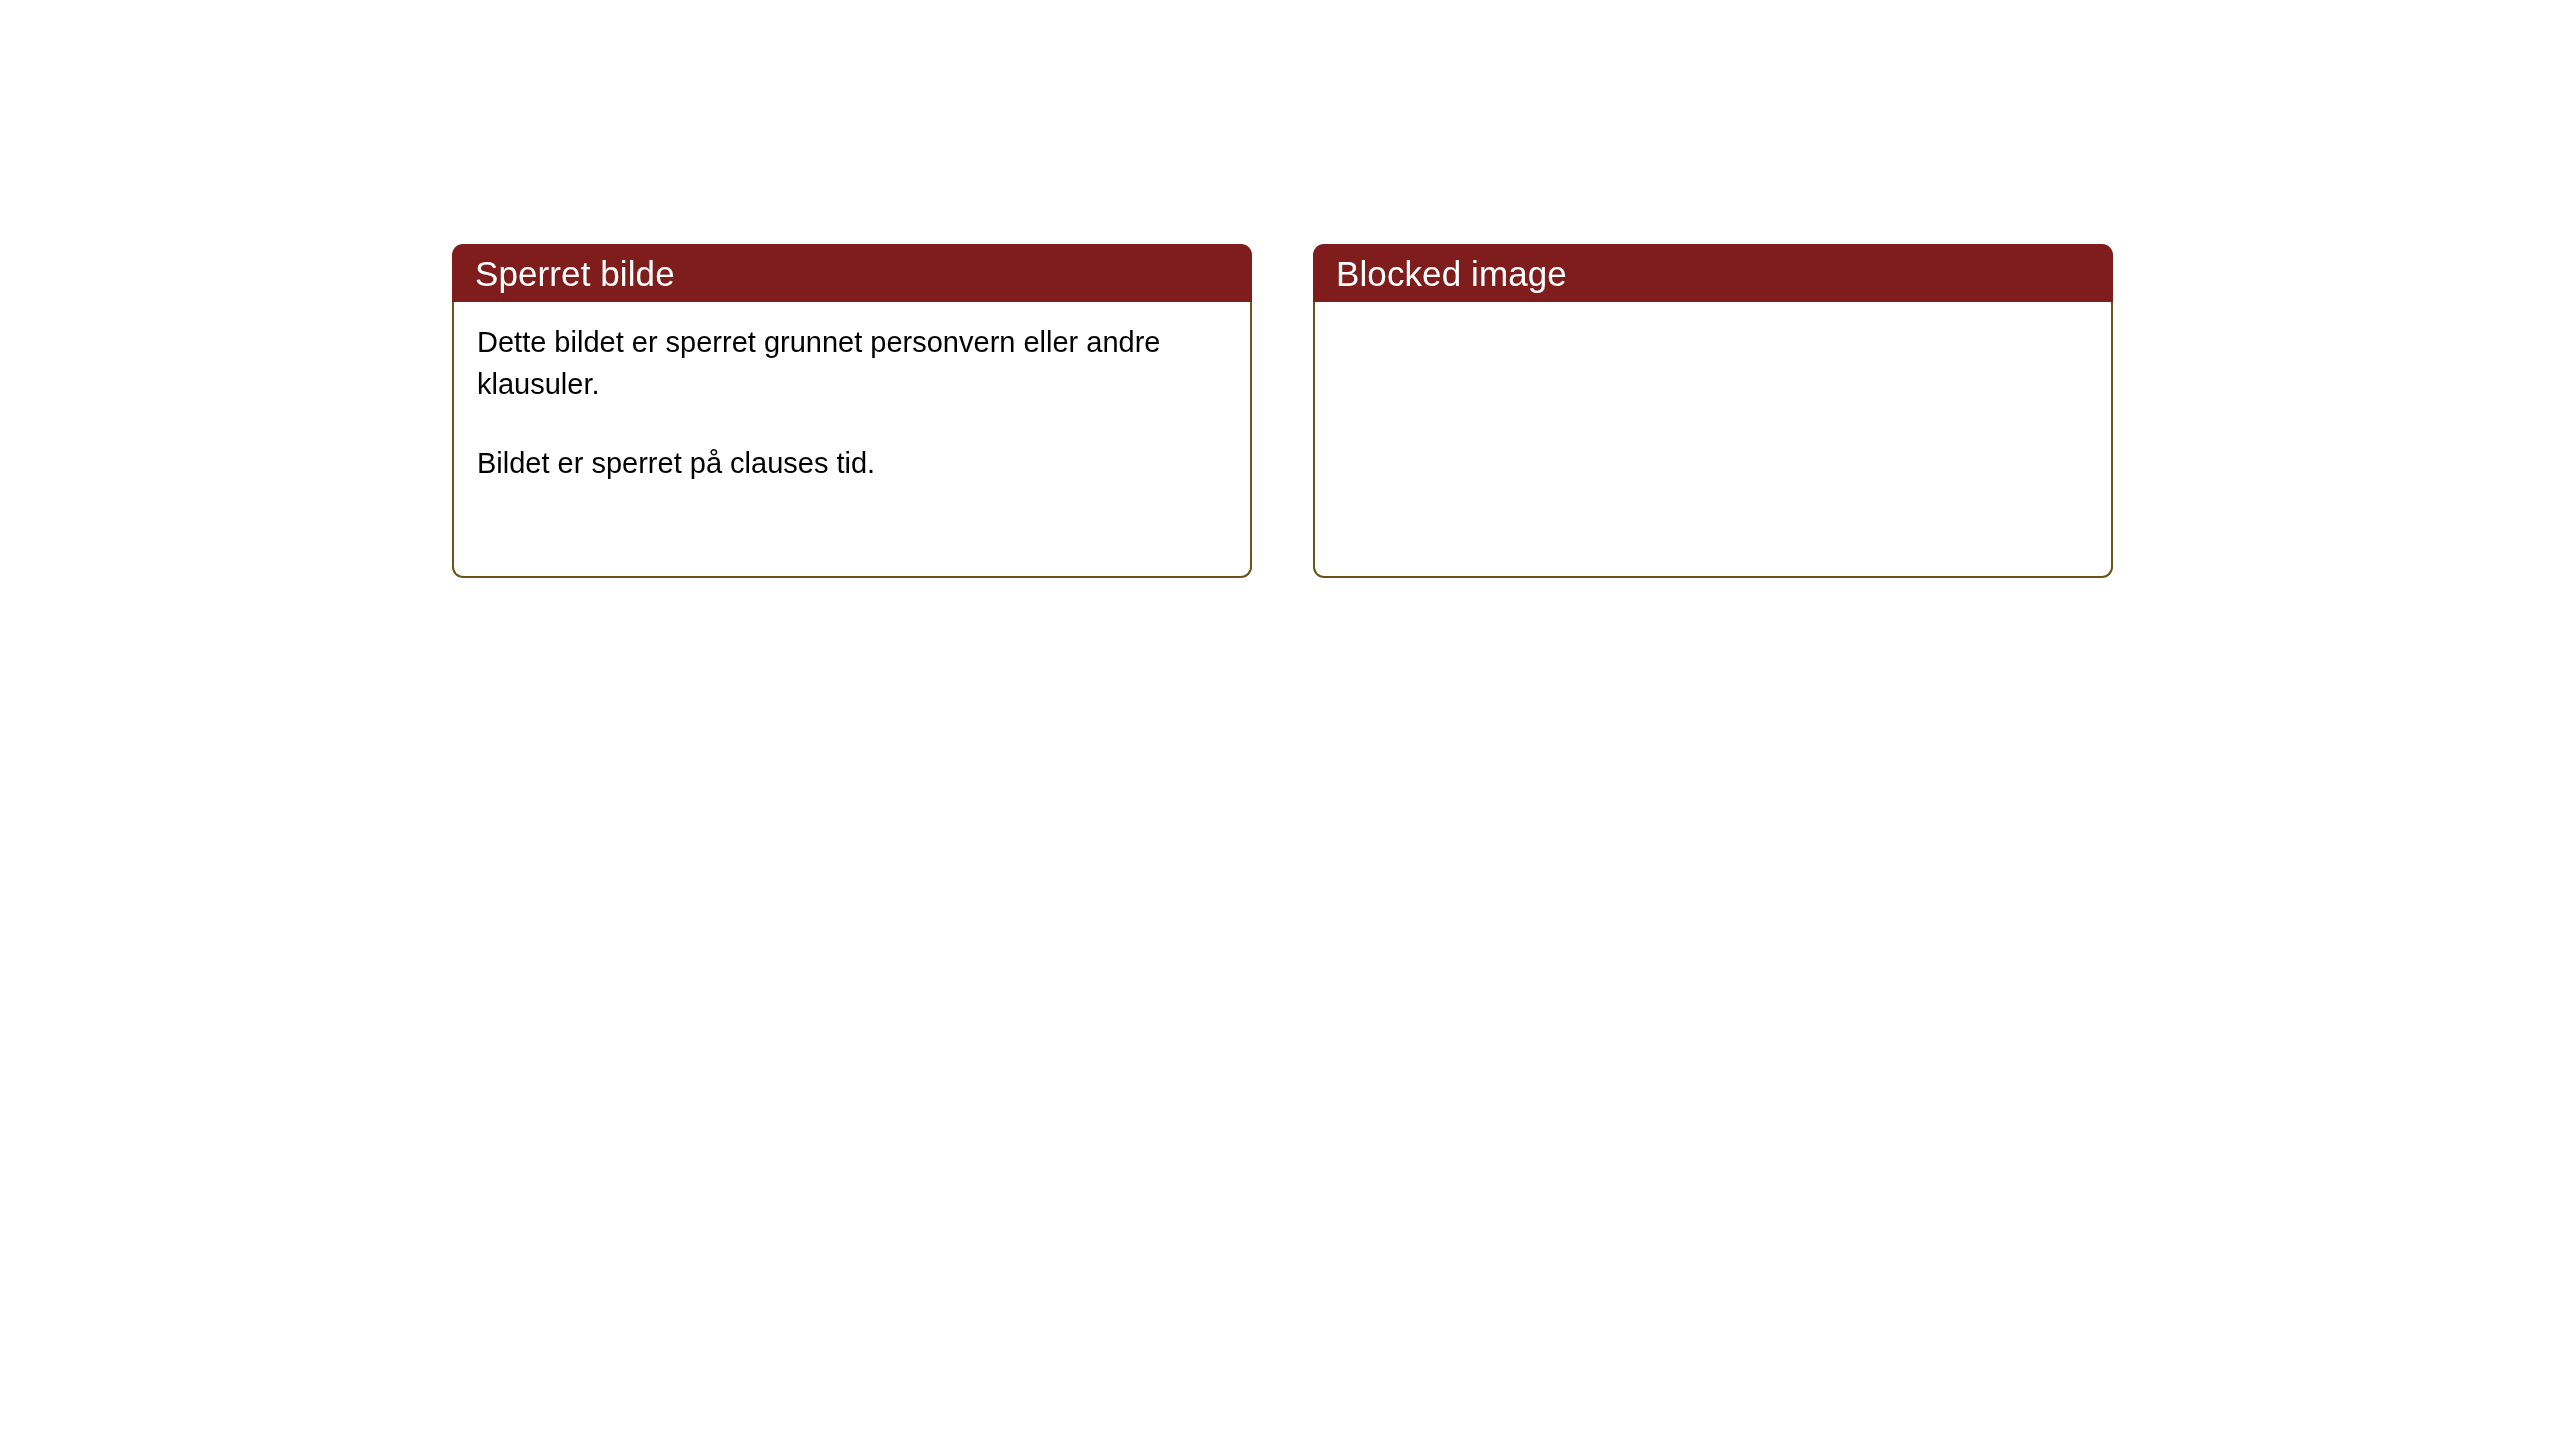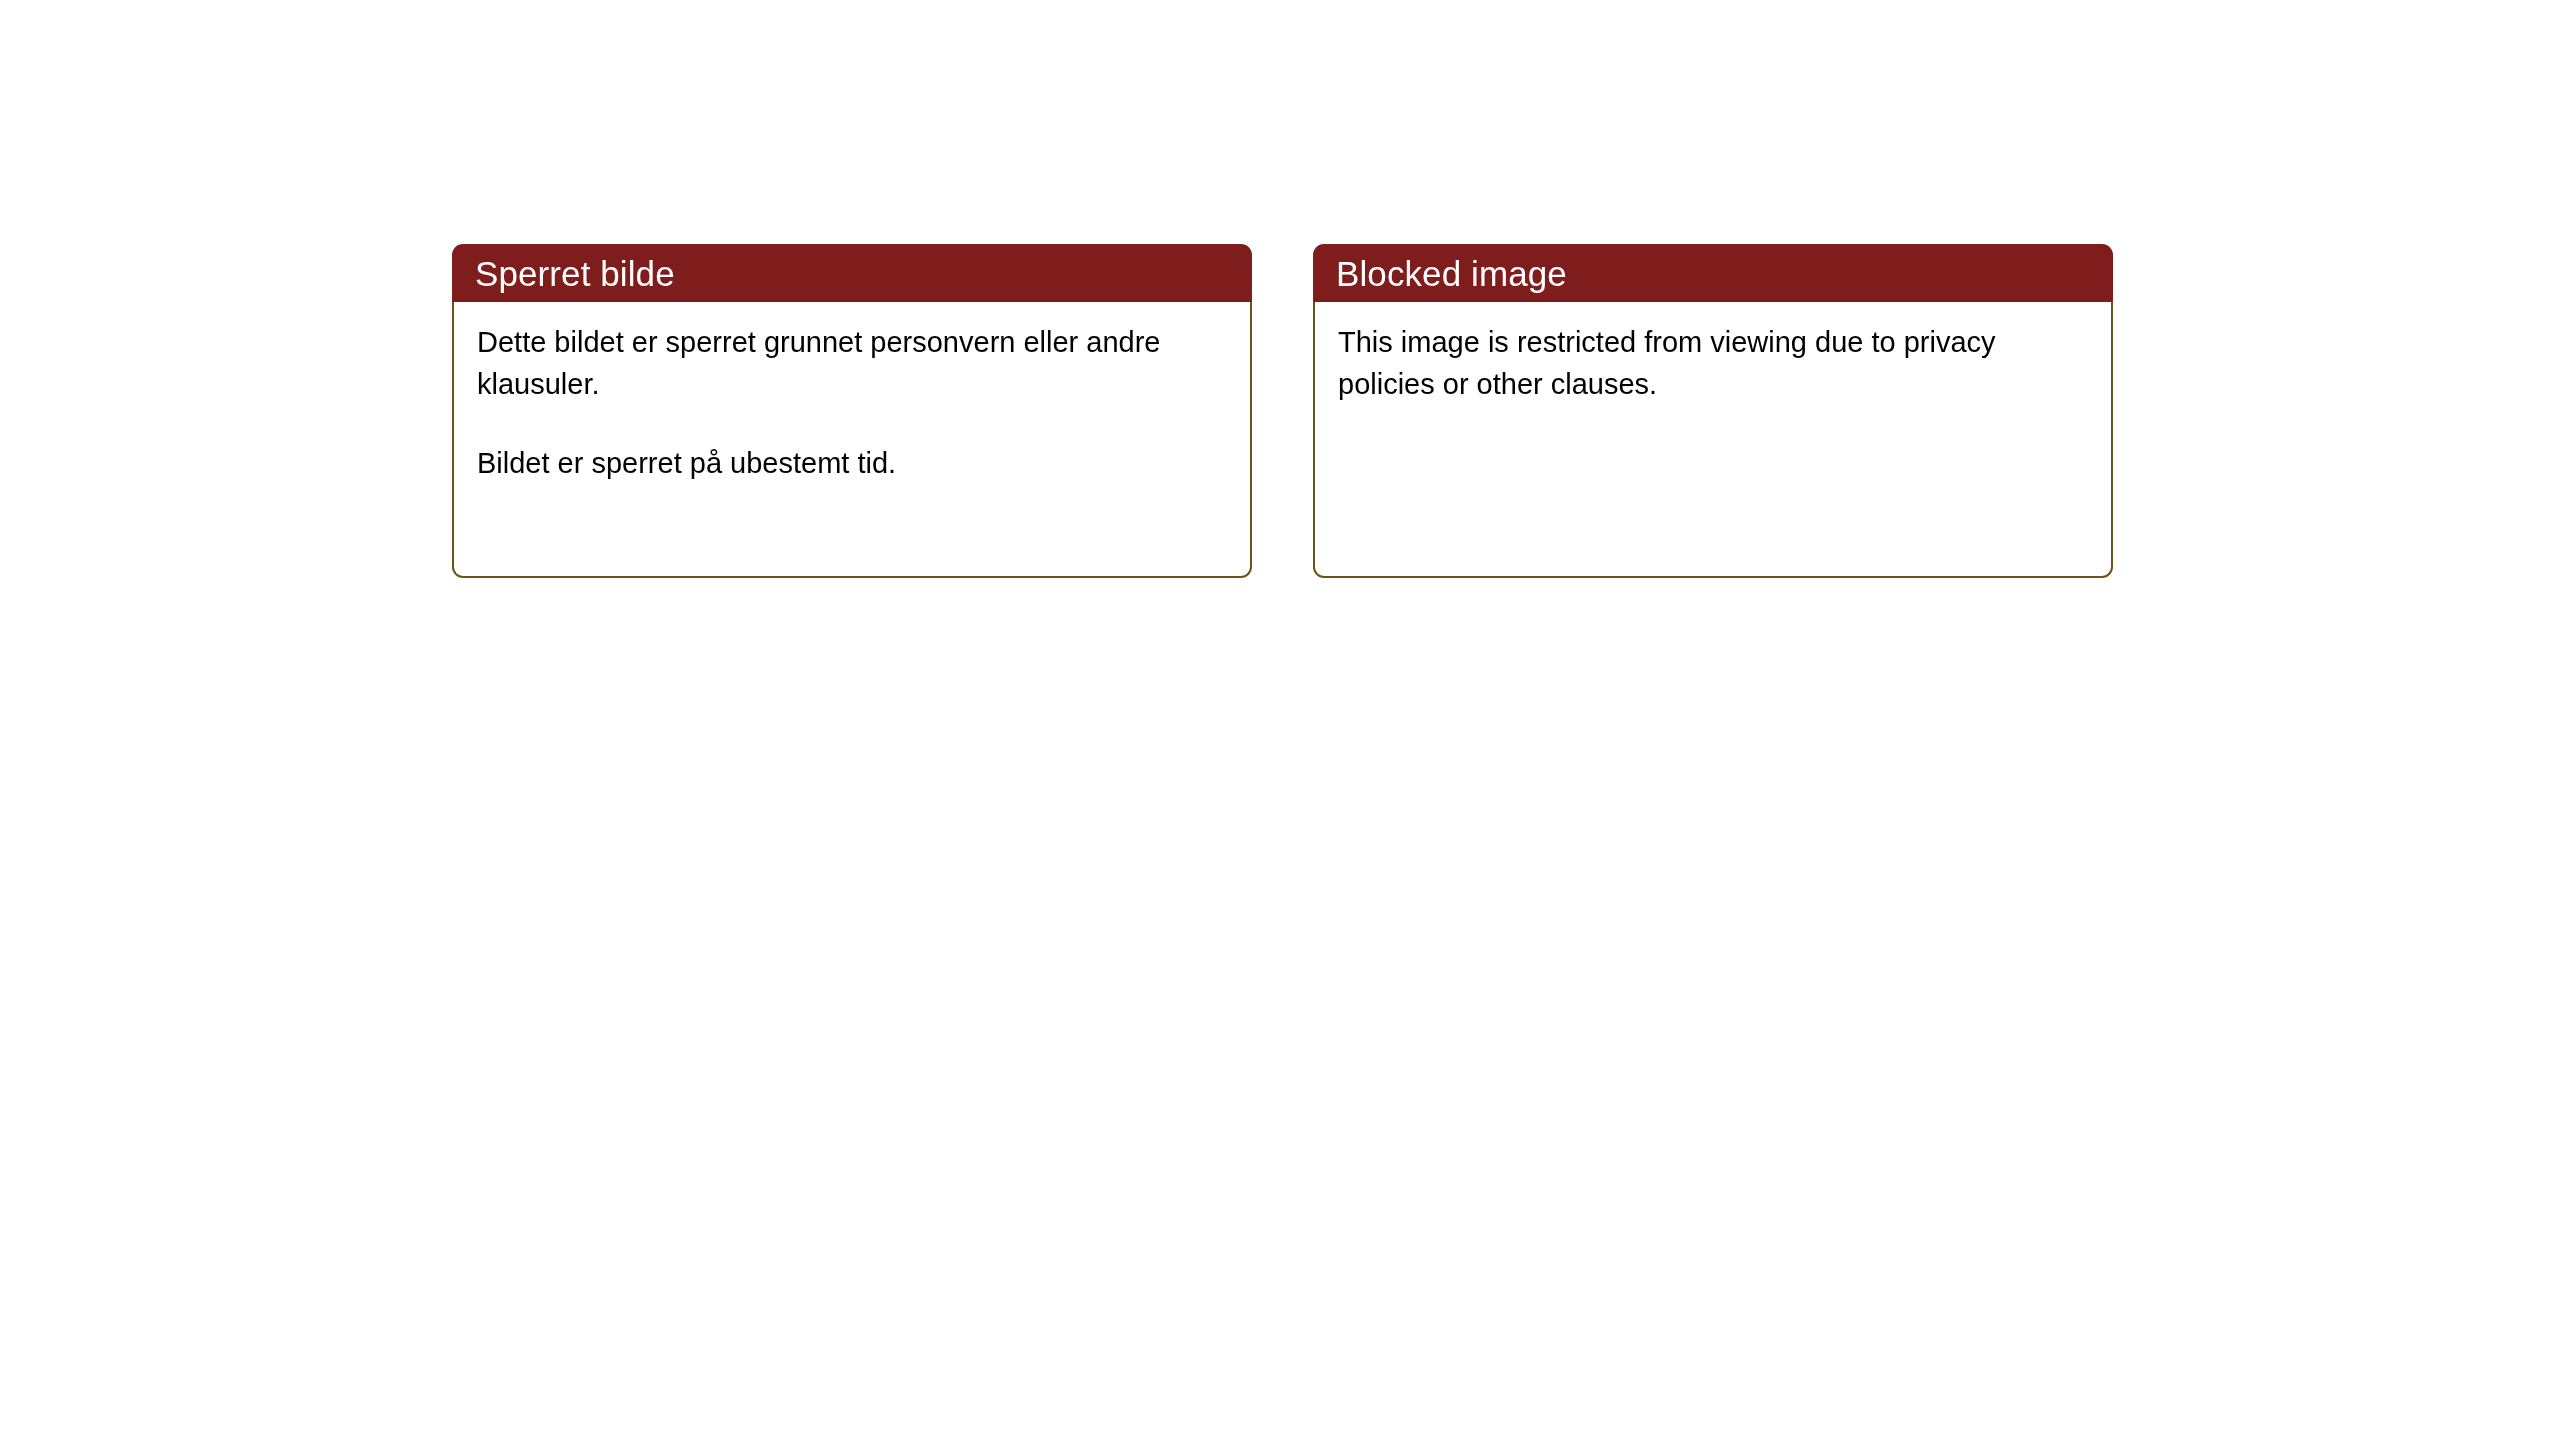--- a/index.html
+++ b/index.html
@@ -83,27 +83,26 @@
 
 <div id="stage">
 
   <div class="notice-panel panel-left">
     <div class="panel-header">
       <span class="panel-title">Sperret bilde</span>
     </div>
     <div class="panel-body">
       <p class="panel-paragraph">Dette bildet er sperret grunnet personvern eller andre klausuler.</p>
       <div class="paragraph-gap"></div>
-      <p class="panel-paragraph">Bildet er sperret på ubestemt tid.</p>
+      <p class="panel-paragraph">Bildet er sperret på clauses tid.</p>
     </div>
   </div>
 
   <div class="notice-panel panel-right">
     <div class="panel-header">
       <span class="panel-title">Blocked image</span>
     </div>
     <div class="panel-body">
-      <p class="panel-paragraph">This image is restricted from viewing due to privacy policies or other clauses.</p>
       <div class="paragraph-gap"></div>
     </div>
   </div>
 
 </div>
 
 </body></html>

